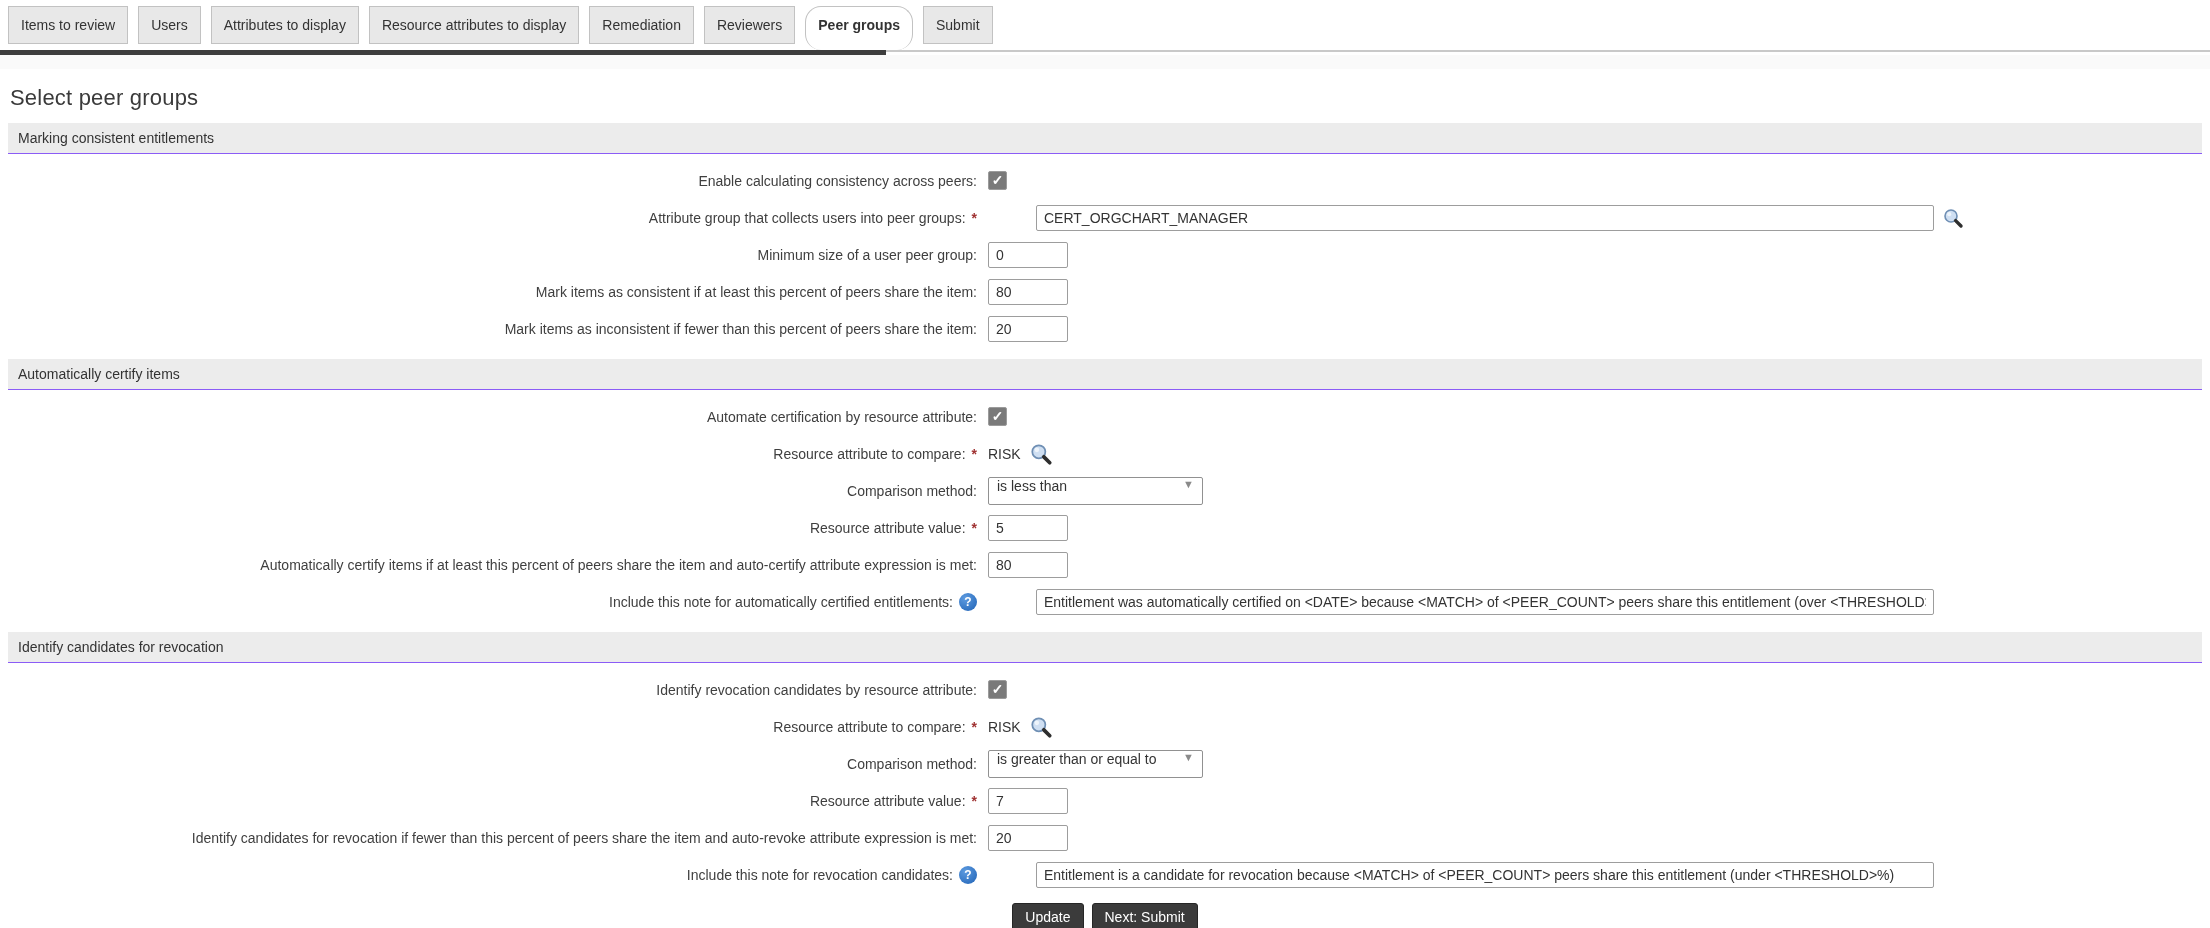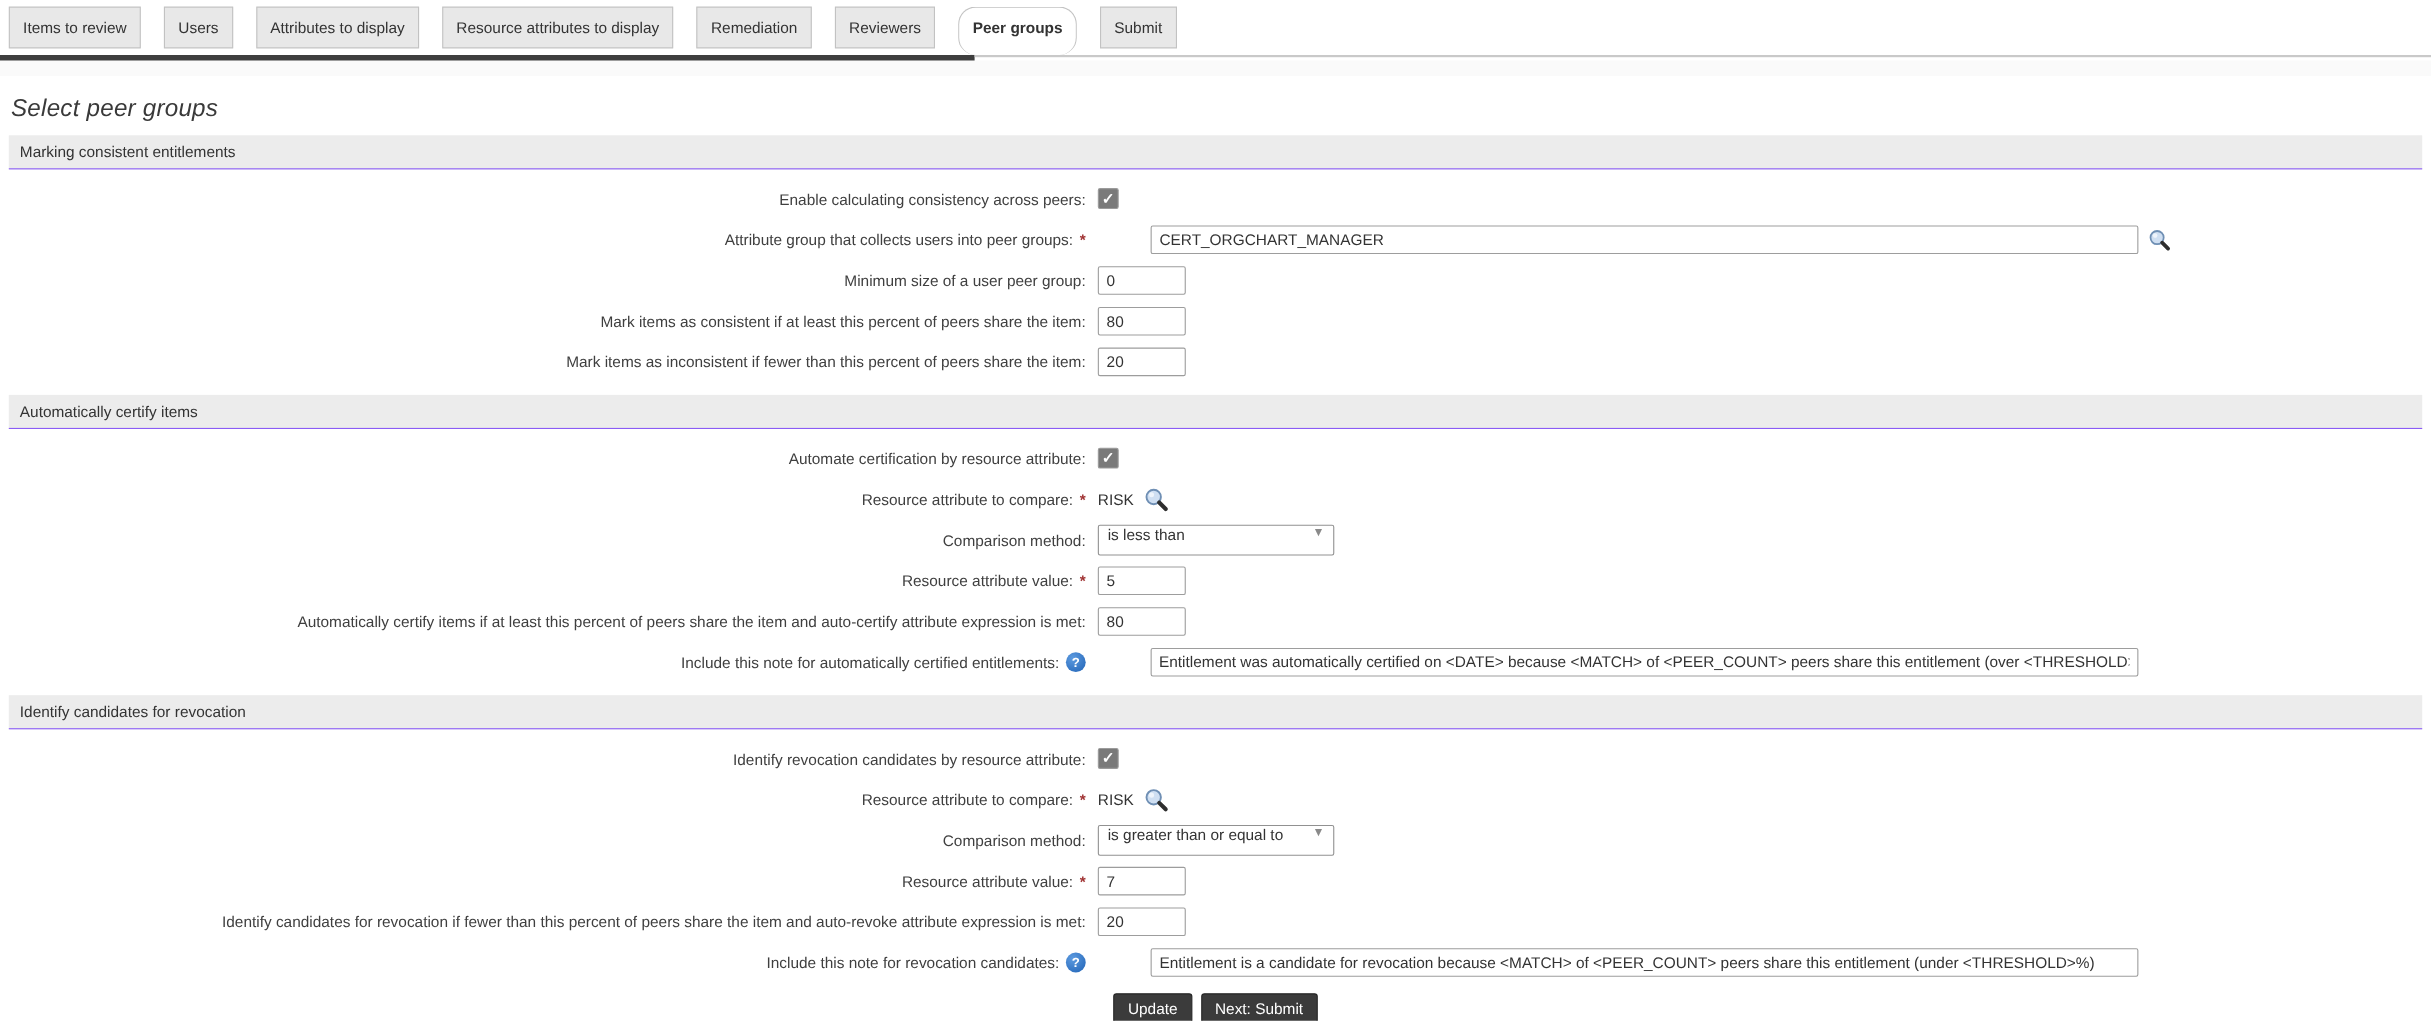--- a/index.html
+++ b/index.html
@@ -4,44 +4,44 @@
 <style>
   * { box-sizing: border-box; }
   html,body { margin:0; padding:0; }
   body {
     width:2210px; height:928px; overflow:hidden;
     background:#ffffff;
     font-family:"Liberation Sans", sans-serif;
     color:#3c3c3c;
   }
   
-  .tabs { display:flex; align-items:flex-start; gap:21px; padding:6px 0 0 8px; }
+  .tabs { display:flex; align-items:flex-start; gap:10px; padding:6px 0 0 8px; }
   .tab {
     background:#e8e8e8; border:1px solid #c2c2c2; border-bottom:1px solid #c2c2c2;
     padding:10px 12px; font-size:14px; color:#333; cursor:pointer; white-space:nowrap;
   }
   .tab.active {
     background:#ffffff; border-bottom:none; font-weight:bold; padding-bottom:17px;border-radius:16px;
   }
   .underline { position:relative; height:5px; }
   .underline-dark { width:886px; height:5px; background:#3e3e3e; }
   .underline::after {
     content:""; position:absolute; left:886px; right:0; top:0; height:2px; background:#c9c9c9;
   }
   .subtab-strip { height:14px; background:#fafafa; }
   
   h1.page-title {
-    margin:16px 0 12px 10px; font-size:22px; font-weight:400; color:#3a3a3a; letter-spacing:0.2px;font-style:italic;
+    margin:16px 0 12px 10px; font-size:22px; font-weight:400; color:#3a3a3a; letter-spacing:0.2px;
   }
   
   .section-bar {
     margin:8px 8px 0 8px; background:#ececec; border-bottom:1px solid #8b5cf6;
     padding:7px 10px; font-size:14px; color:#333;
   }
-  .rows { padding:8px 0 4px 12px; }
+  .rows { padding:8px 0 4px 2px; }
   .row { display:flex; align-items:center; min-height:37px; }
   .lbl {
     width:975px; display:flex; justify-content:flex-end; align-items:center; gap:6px;
     font-size:14px; color:#3f3f3f; text-align:right;
   }
   .req { color:#a03333; font-weight:bold; font-size:14px; }
   .fld { margin-left:11px; display:flex; align-items:center; gap:8px; }
   
   .input {
     height:26px; border:1px solid #9d9d9d; border-radius:2px; background:#fff;

